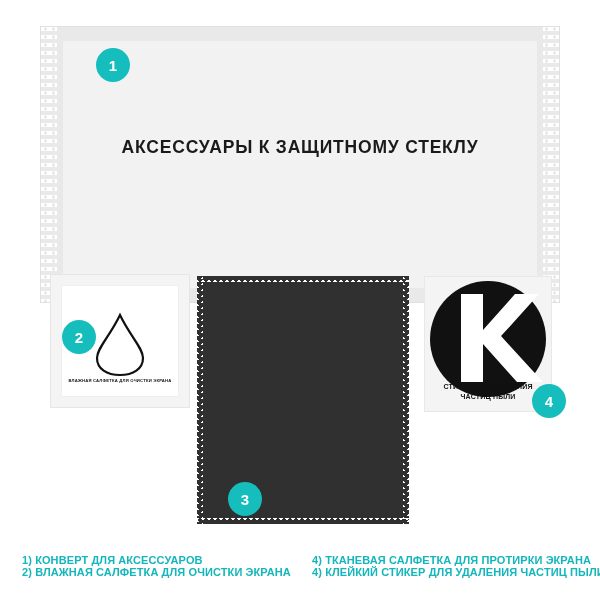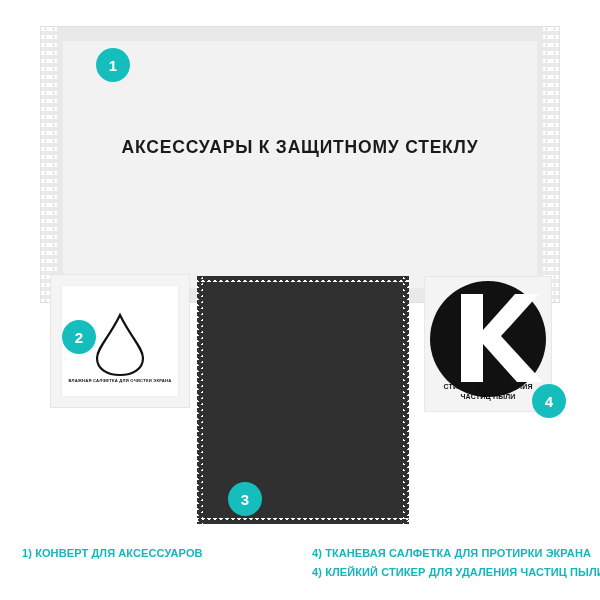--- a/index.html
+++ b/index.html
@@ -157,21 +157,20 @@
   .legend {
     position: absolute;
     left: 22px; right: 22px; bottom: 22px;
     display: flex;
     gap: 0;
   }
   .legend-col {
     width: 50%;
     display: flex;
     flex-direction: column;
-    gap: 7px;
   }
   .legend-col.right { padding-left: 12px; }
   .legend-item {
     font-size: 11px;
     font-weight: bold;
     color: #13b6bc;
     letter-spacing: 0.1px;
     white-space: nowrap;
   }
 </style>
@@ -214,20 +213,21 @@
     <div class="sticker-caption">
       <div>СТИКЕР ДЛЯ УДАЛЕНИЯ</div>
       <div>ЧАСТИЦ ПЫЛИ</div>
     </div>
   </div>
   <div class="badge badge-4">4</div>
 
   <div class="legend">
     <div class="legend-col left">
       <div class="legend-item">1) КОНВЕРТ ДЛЯ АКСЕССУАРОВ</div>
+      <div class="legend-item">2) ВЛАЖНАЯ САЛФЕТКА ДЛЯ ОЧИСТКИ ЭКРАНА</div>
     </div>
     <div class="legend-col right">
       <div class="legend-item">4) ТКАНЕВАЯ САЛФЕТКА ДЛЯ ПРОТИРКИ ЭКРАНА</div>
       <div class="legend-item">4) КЛЕЙКИЙ СТИКЕР ДЛЯ УДАЛЕНИЯ ЧАСТИЦ ПЫЛИ</div>
     </div>
   </div>
 
 </div>
 
 </body></html>

